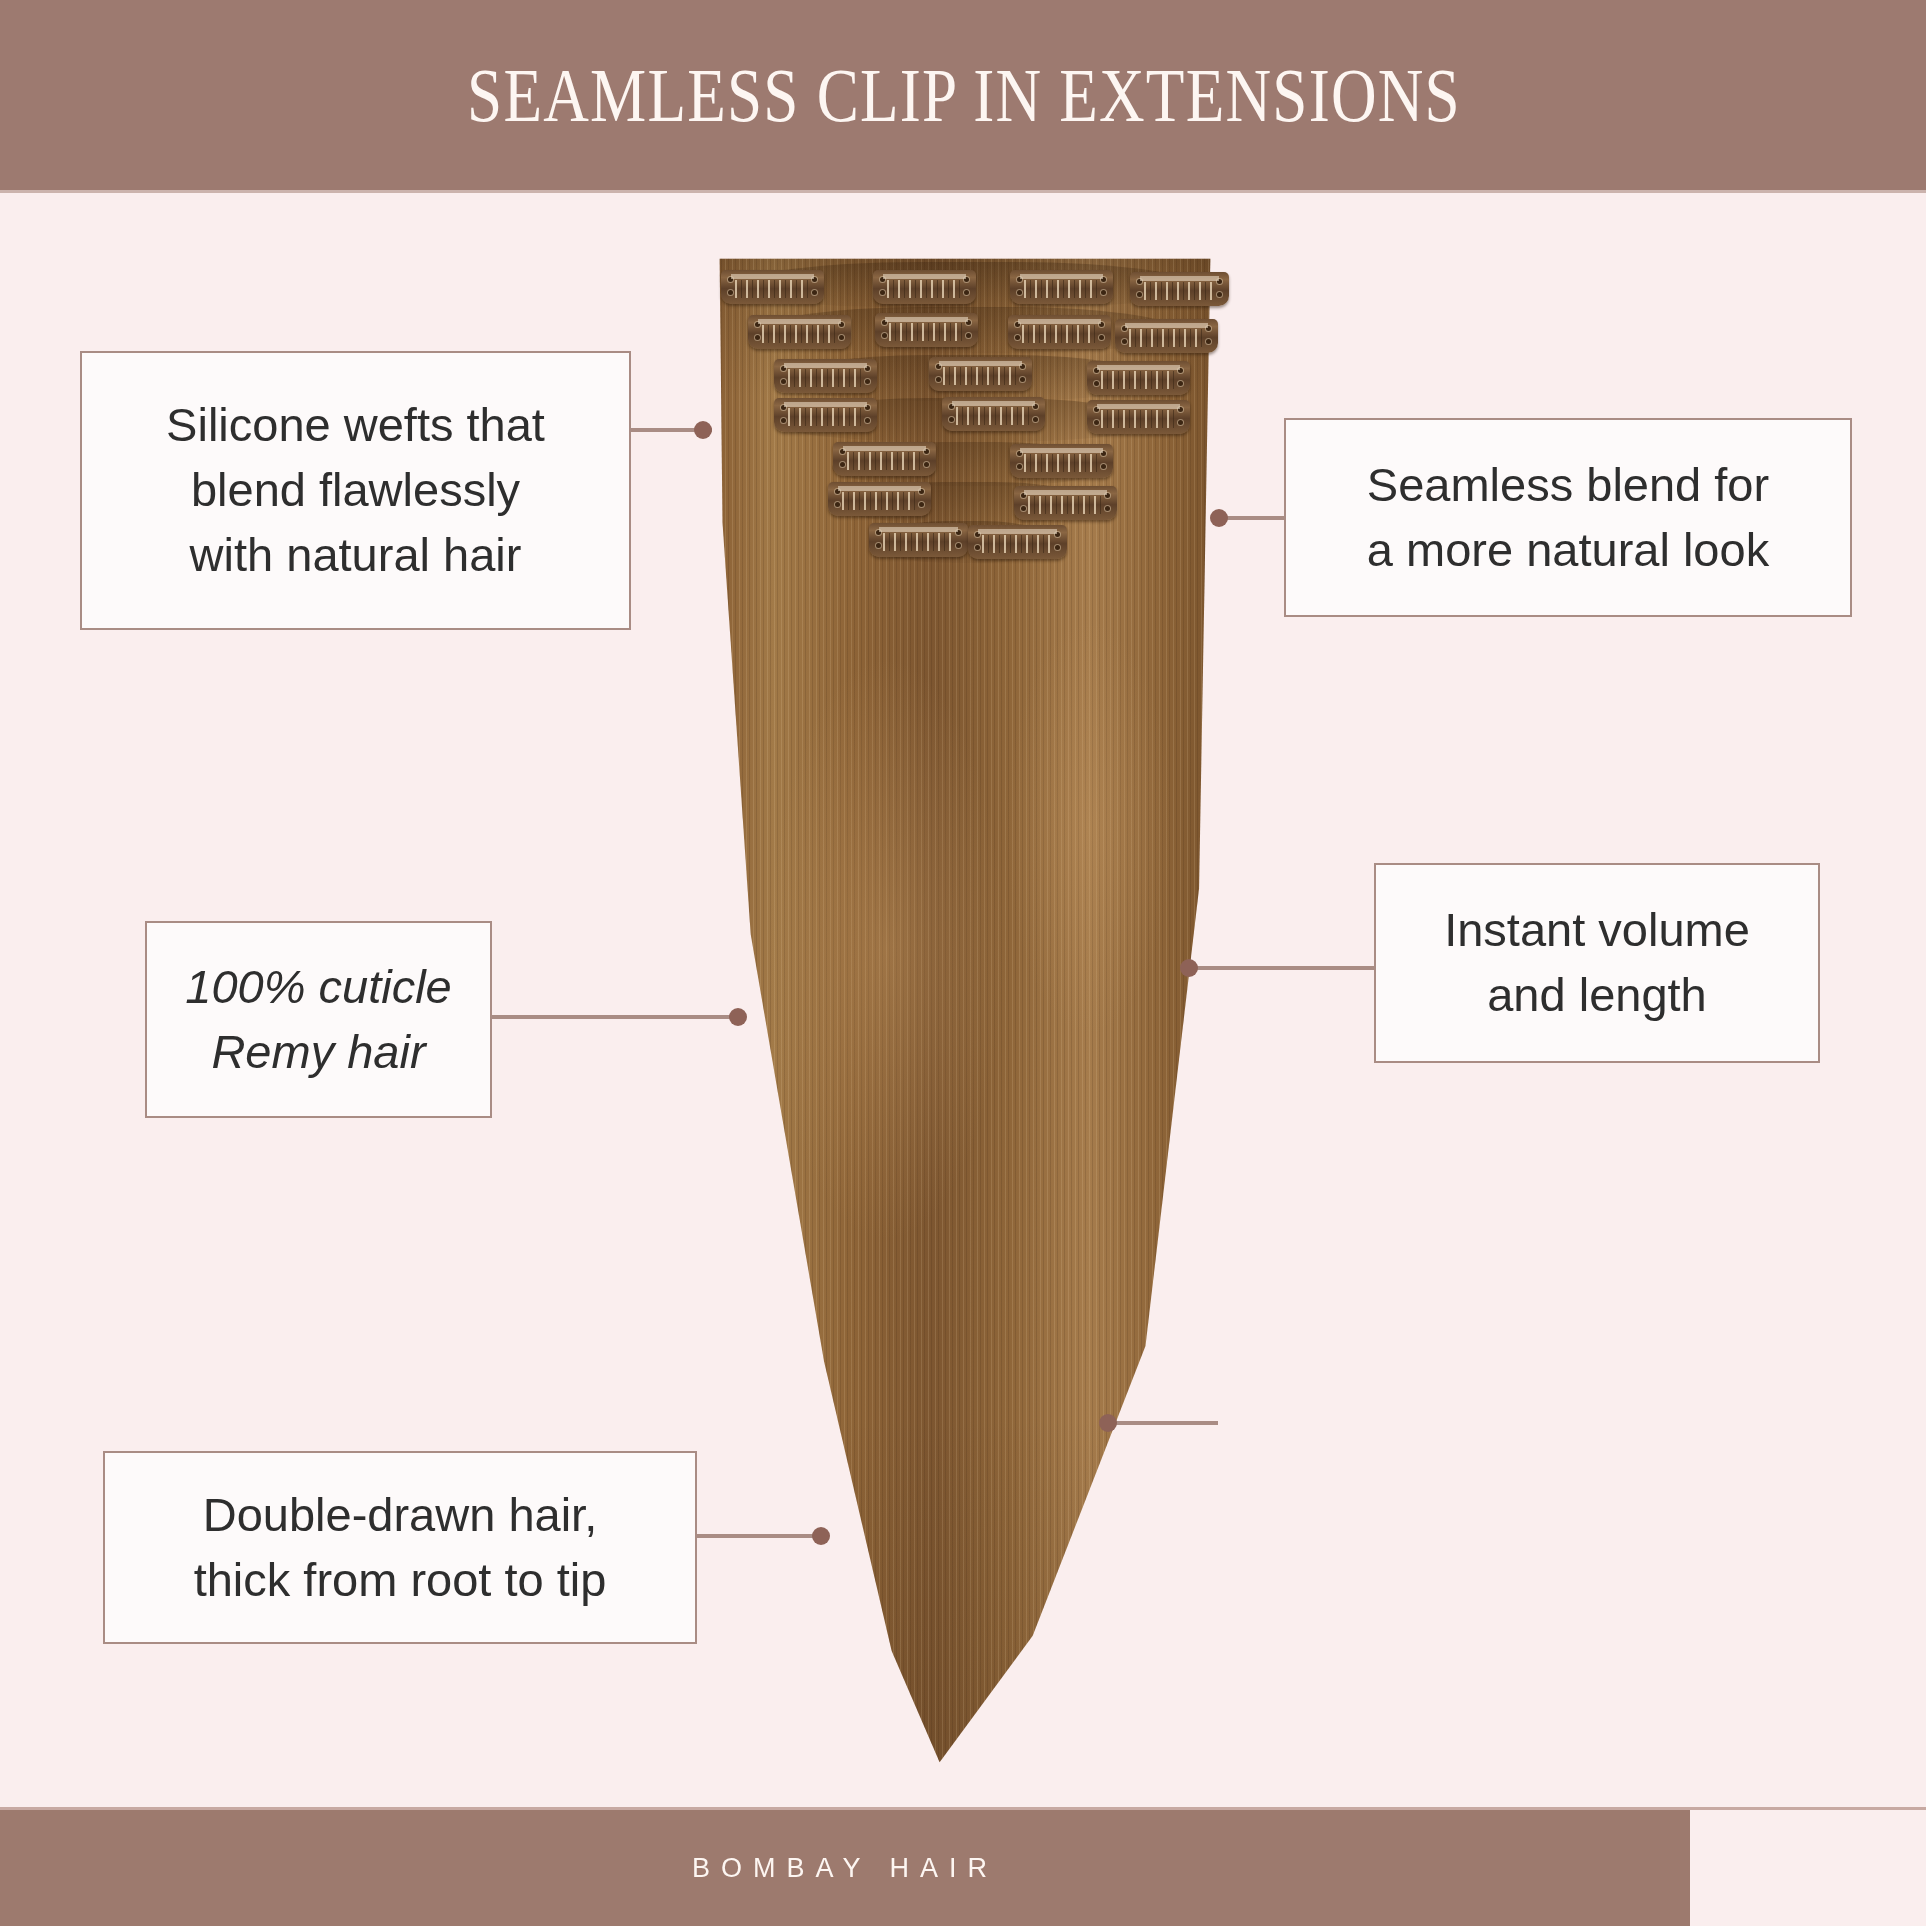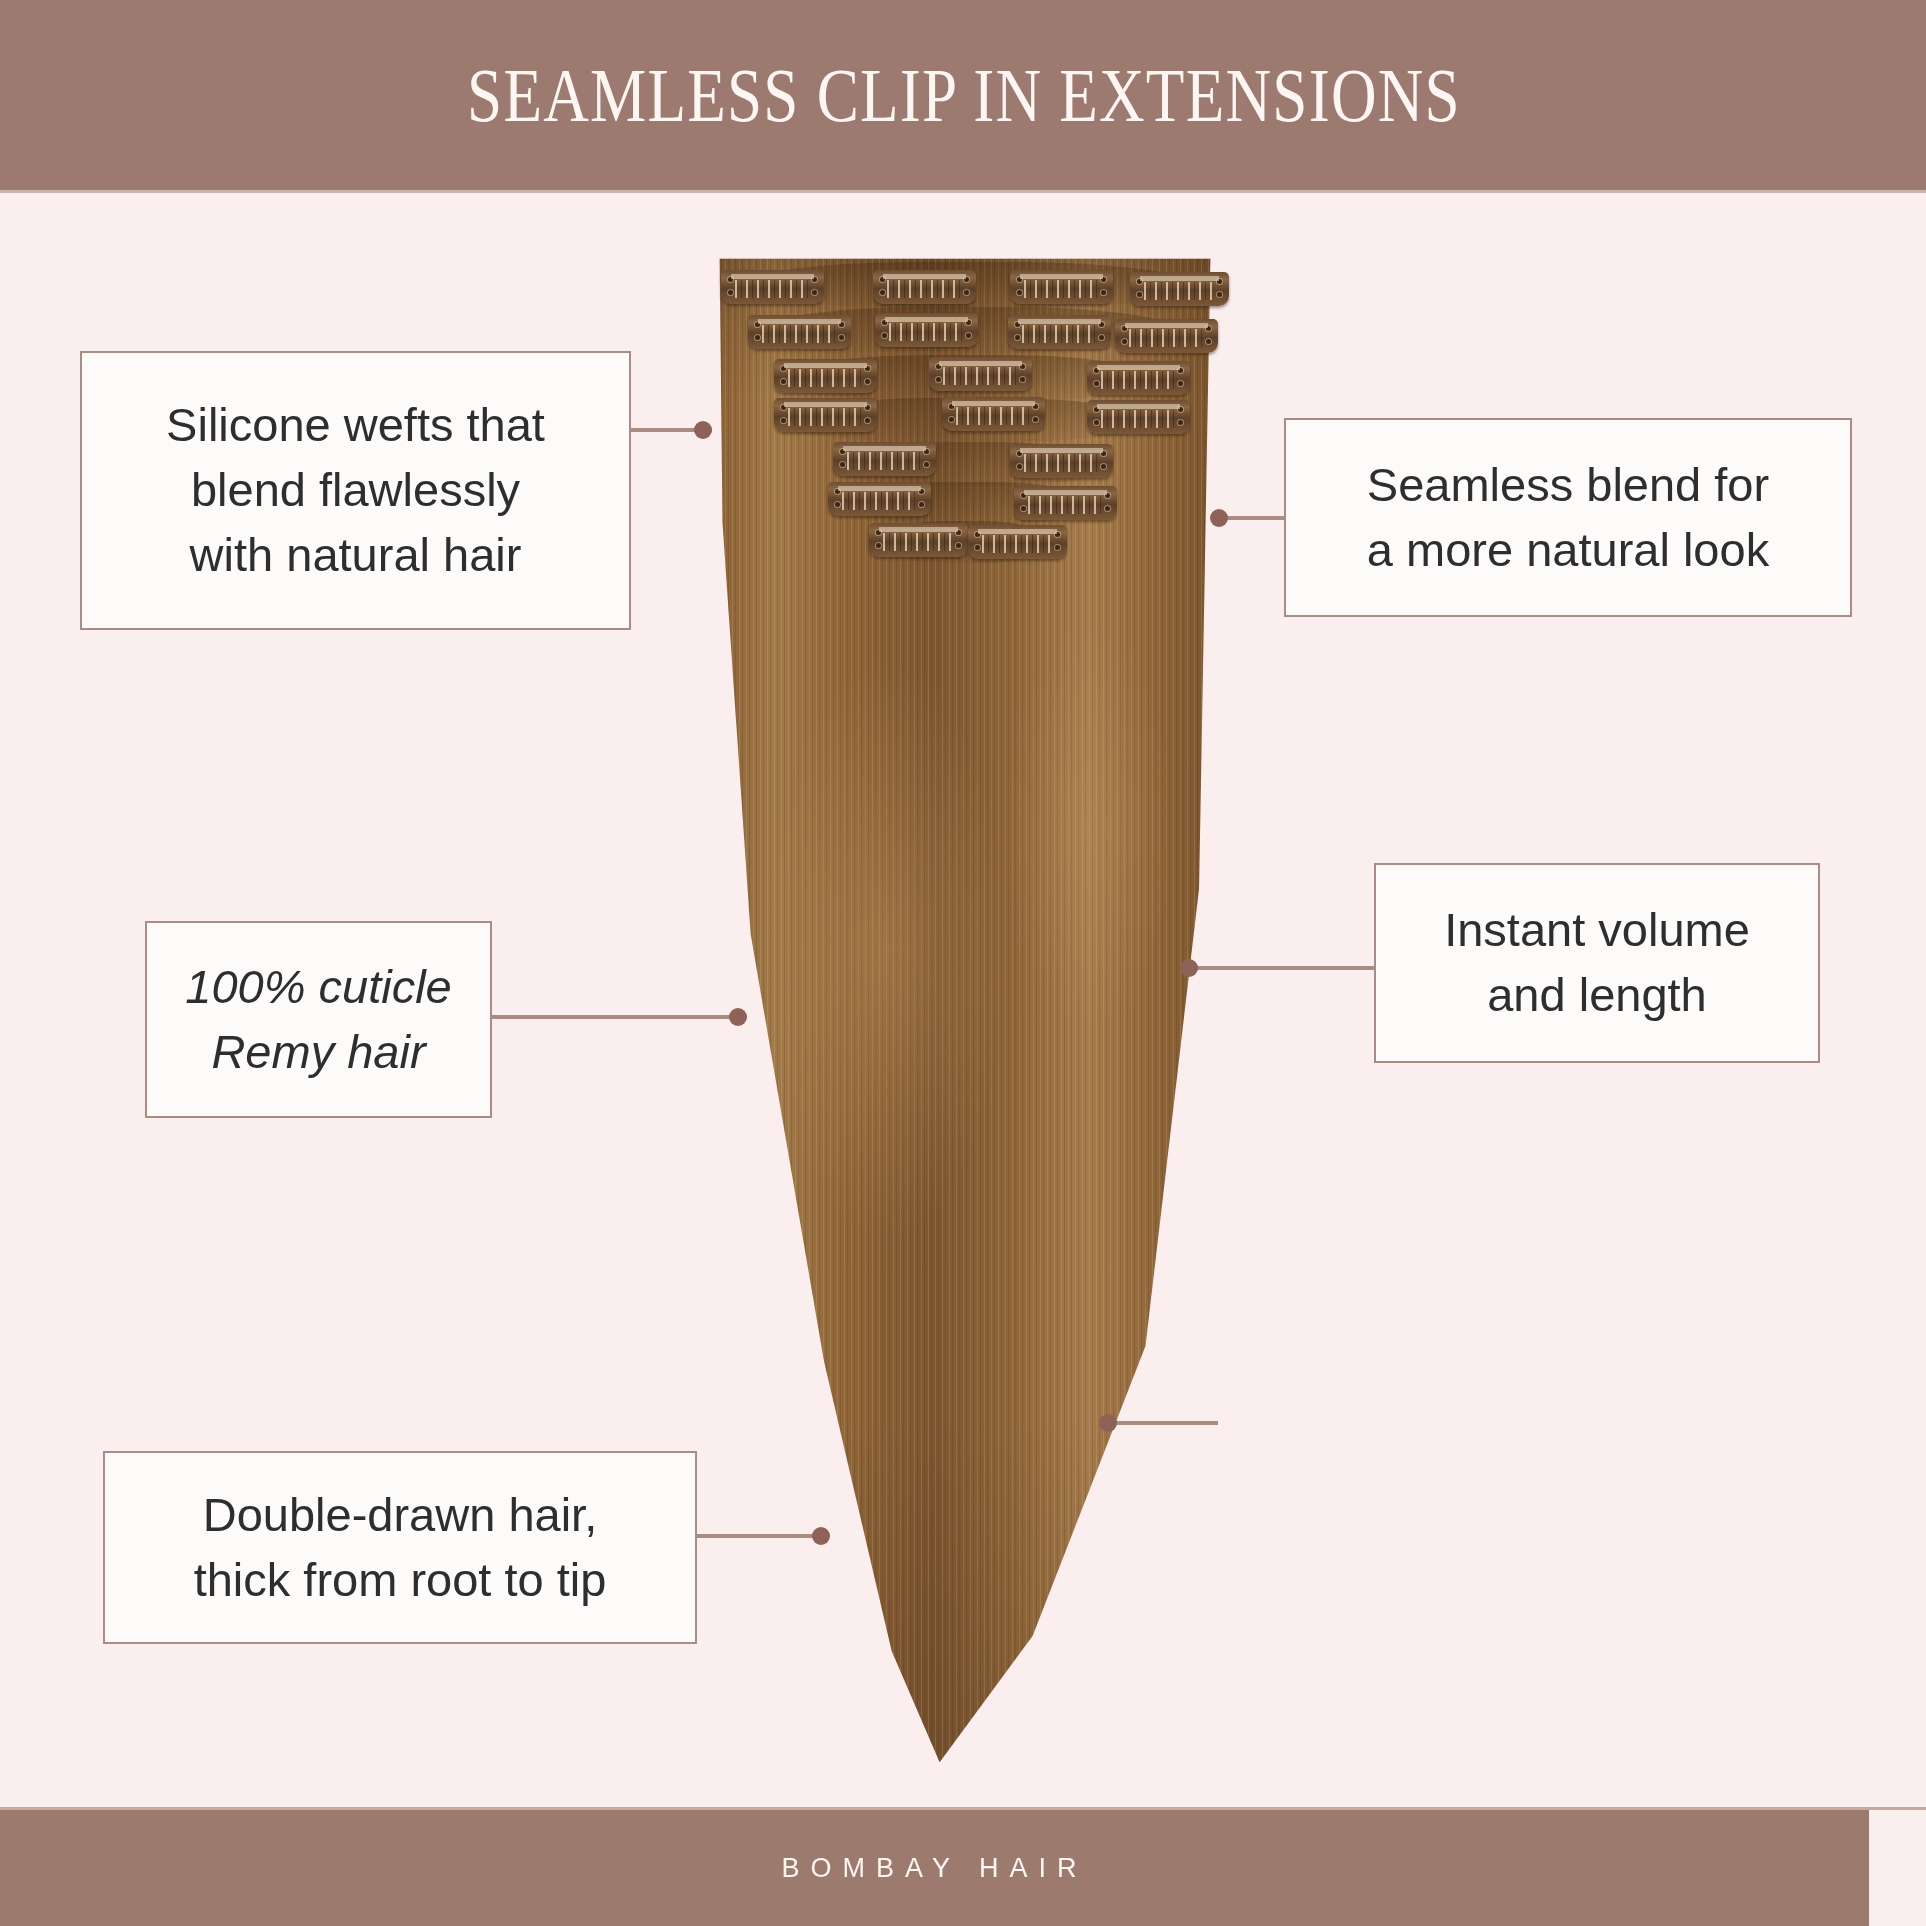--- a/index.html
+++ b/index.html
@@ -41,21 +41,21 @@
     position: absolute;
     left: 0; top: 190px;
     width: 1927px; height: 3px;
     background: #cbb3ad;
   }
 
   
   #footer-bar {
     position: absolute;
     left: 0; top: 1810px;
-    width: 1869px;
+    width: 1690px;
     height: 117px;
     background: #9d7a6e;
     display: flex;
     align-items: center;
     justify-content: center;
   }
   #footer-overline {
     position: absolute;
     left: 0; top: 1807px;
     width: 1927px; height: 3px;

